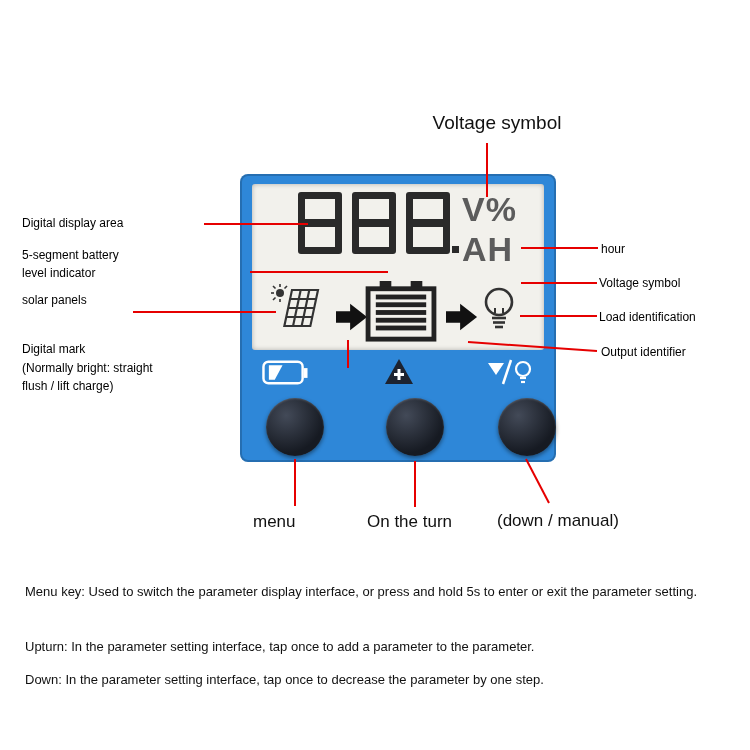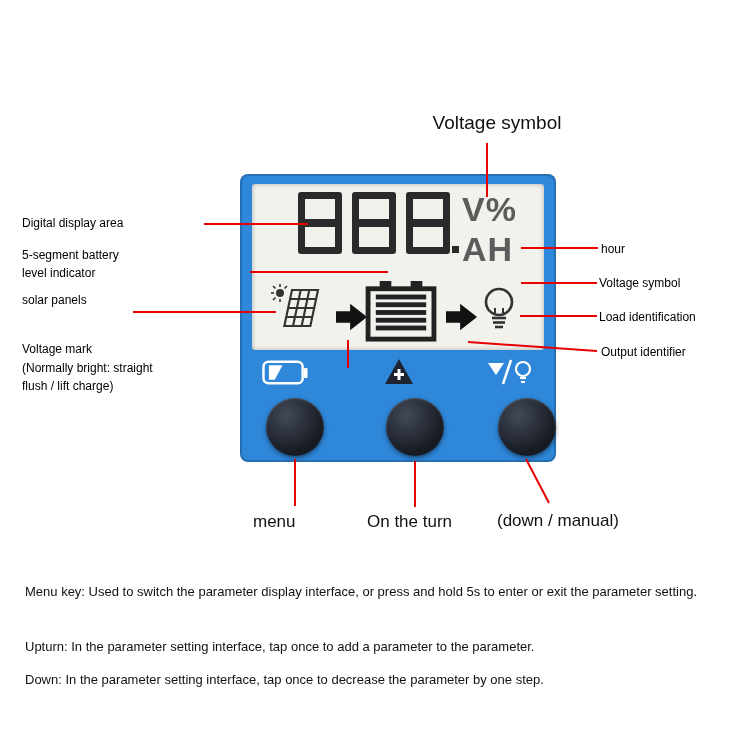--- a/index.html
+++ b/index.html
@@ -155,21 +155,21 @@
 
     <div class="abs round-btn" style="left:26px;top:224px;"></div>
     <div class="abs round-btn" style="left:146px;top:224px;"></div>
     <div class="abs round-btn" style="left:258px;top:224px;"></div>
   </div>
 
   <div class="abs lbl" style="left:22px;top:214px;">Digital display area</div>
   <div class="abs lbl" style="left:22px;top:246px;">5-segment battery</div>
   <div class="abs lbl" style="left:22px;top:264px;text-align:right;">level indicator</div>
   <div class="abs lbl" style="left:22px;top:291px;">solar panels</div>
-  <div class="abs lbl" style="left:22px;top:340px;">Voltage mark</div>
+  <div class="abs lbl" style="left:22px;top:340px;">Digital mark</div>
   <div class="abs lbl" style="left:22px;top:359px;">(Normally bright: straight</div>
   <div class="abs lbl" style="left:22px;top:377px;">flush / lift charge)</div>
 
   <div class="abs lbl" style="left:601px;top:240px;">hour</div>
   <div class="abs lbl" style="left:599px;top:274px;">Voltage symbol</div>
   <div class="abs lbl" style="left:599px;top:308px;">Load identification</div>
   <div class="abs lbl" style="left:601px;top:343px;">Output identifier</div>
 
   <div class="abs btn-lbl" style="left:253px;top:512px;">menu</div>
   <div class="abs btn-lbl" style="left:367px;top:512px;">On the turn</div>

